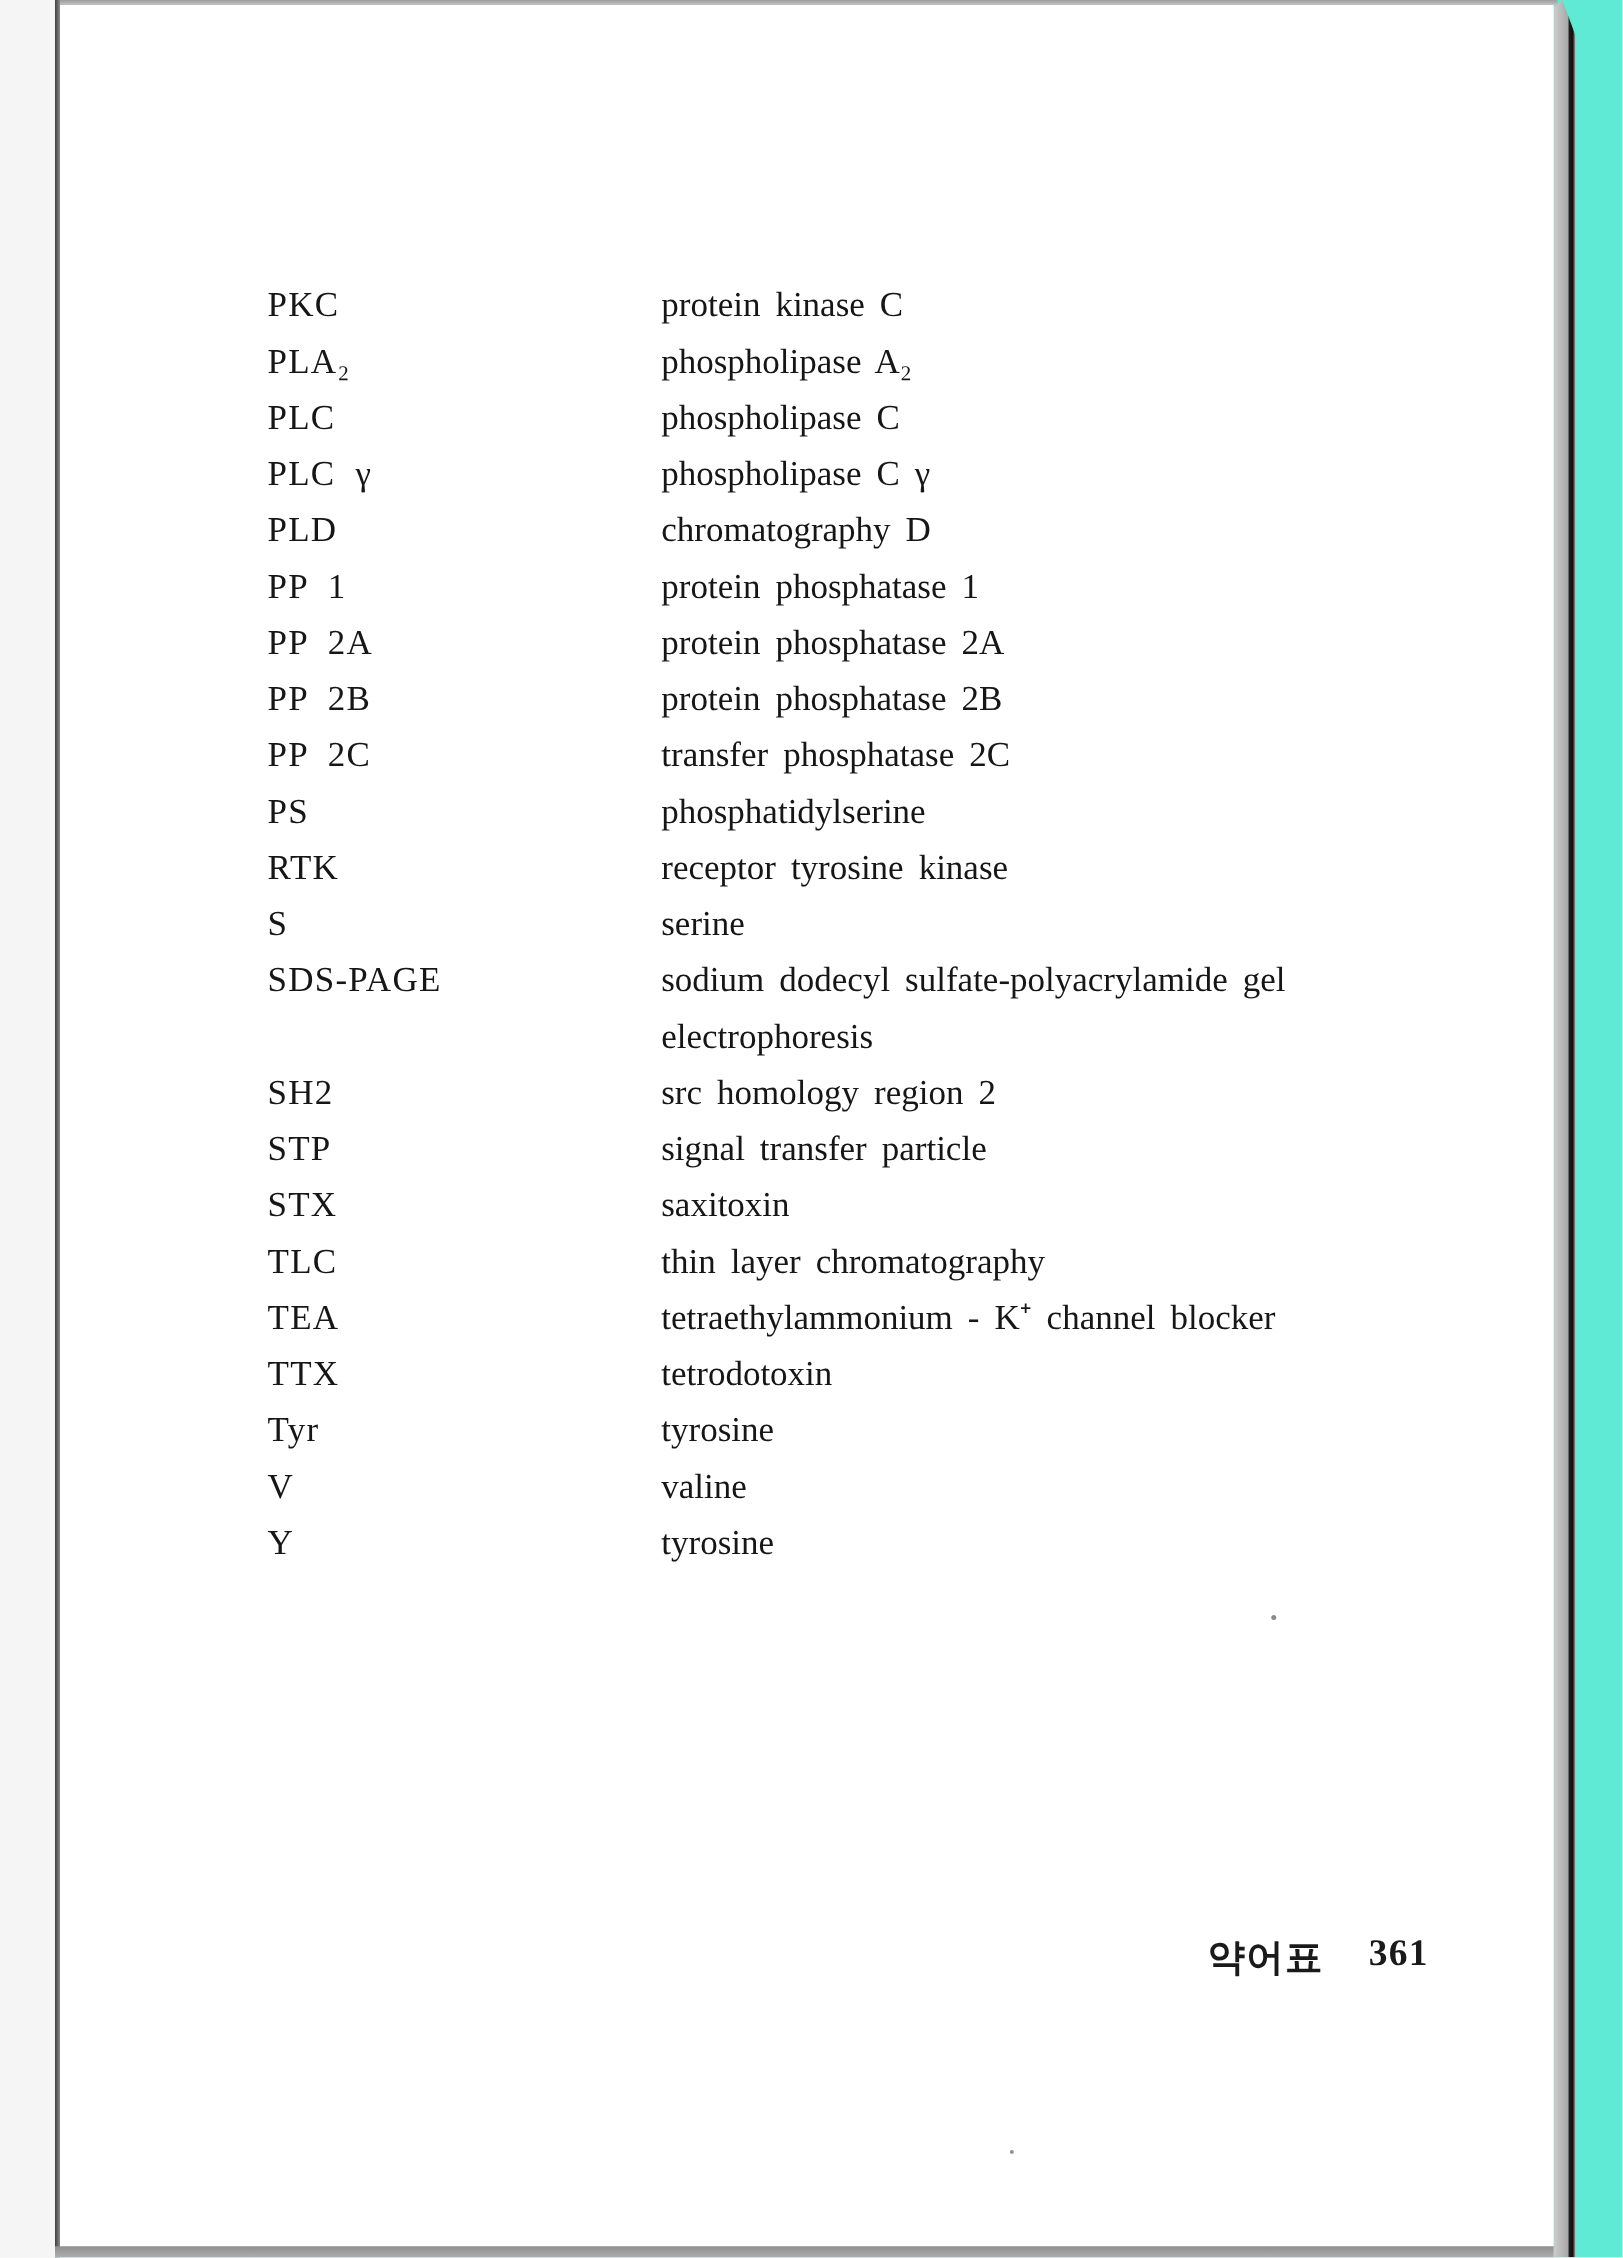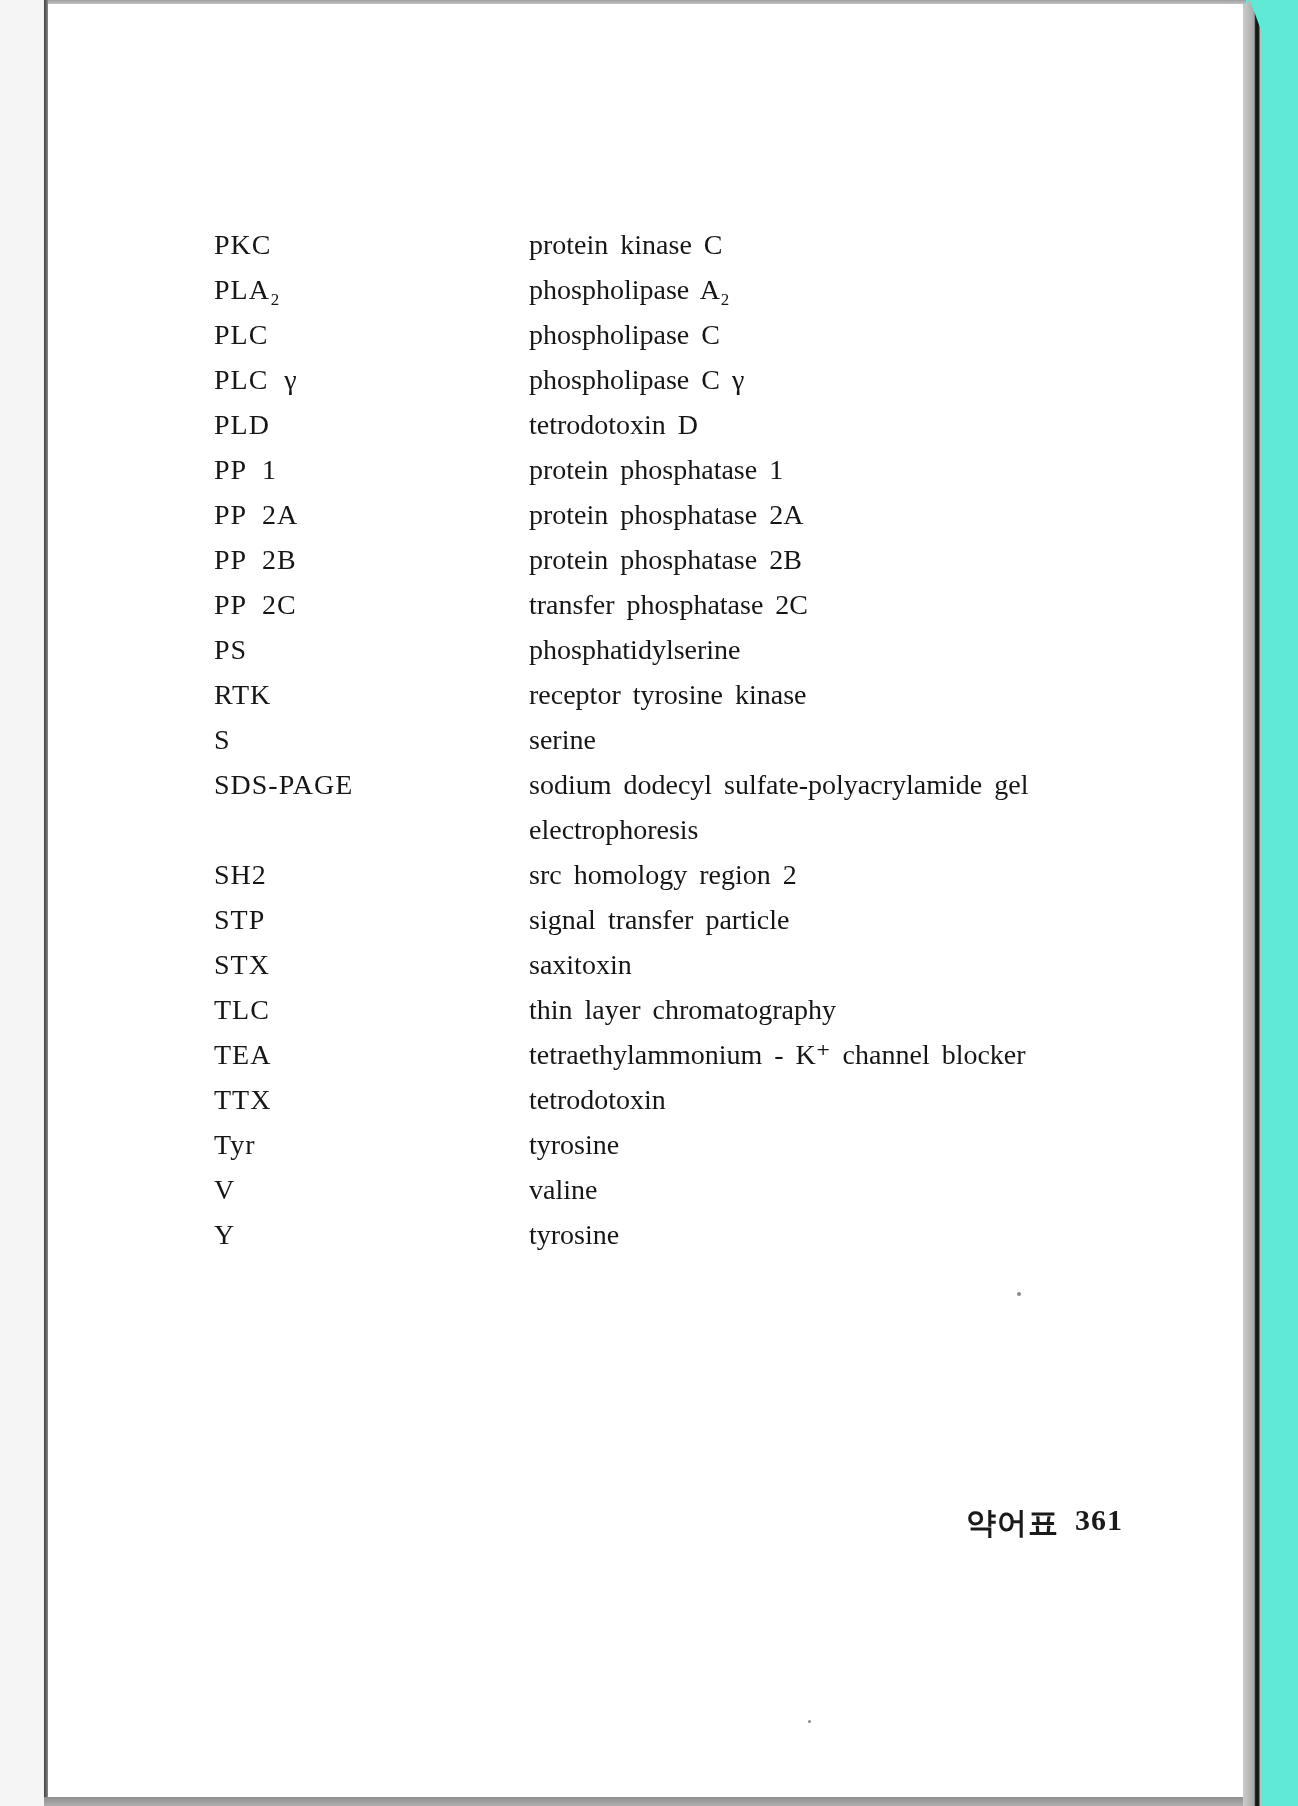--- a/index.html
+++ b/index.html
@@ -67,28 +67,28 @@
   .glossary-row {
     display: grid;
     grid-template-columns: 315px 1fr;
   }
   .abbr-cell {
     letter-spacing: 1px;
     word-spacing: 8px;
     white-space: nowrap;
   }
   .def-cell { word-spacing: 5px; }
-  .def-line { white-space: nowrap; }
+  .def-line { white-space: nowrap; font-family: Liberation Serif, serif; }
   
   .page-footer {
     position: absolute;
     left: 922px;
-    top: 1503px;
+    top: 1546px;
     display: flex;
-    gap: 16px;
+    gap: 36px;
     font-size: 30px;
     font-weight: 600;
     color: #1a1a1a;
     letter-spacing: 1px;
   }
   
   .speck {
     position: absolute;
     background: #8a8a8a;
     border-radius: 50%;
@@ -133,21 +133,21 @@
     <div class="glossary-row">
       <div class="abbr-cell">PLC γ</div>
       <div class="def-cell">
           <div class="def-line">phospholipase C γ</div>
         </div>
     </div>
 
     <div class="glossary-row">
       <div class="abbr-cell">PLD</div>
       <div class="def-cell">
-          <div class="def-line">tetrodotoxin D</div>
+          <div class="def-line">chromatography D</div>
         </div>
     </div>
 
     <div class="glossary-row">
       <div class="abbr-cell">PP 1</div>
       <div class="def-cell">
           <div class="def-line">protein phosphatase 1</div>
         </div>
     </div>
 

